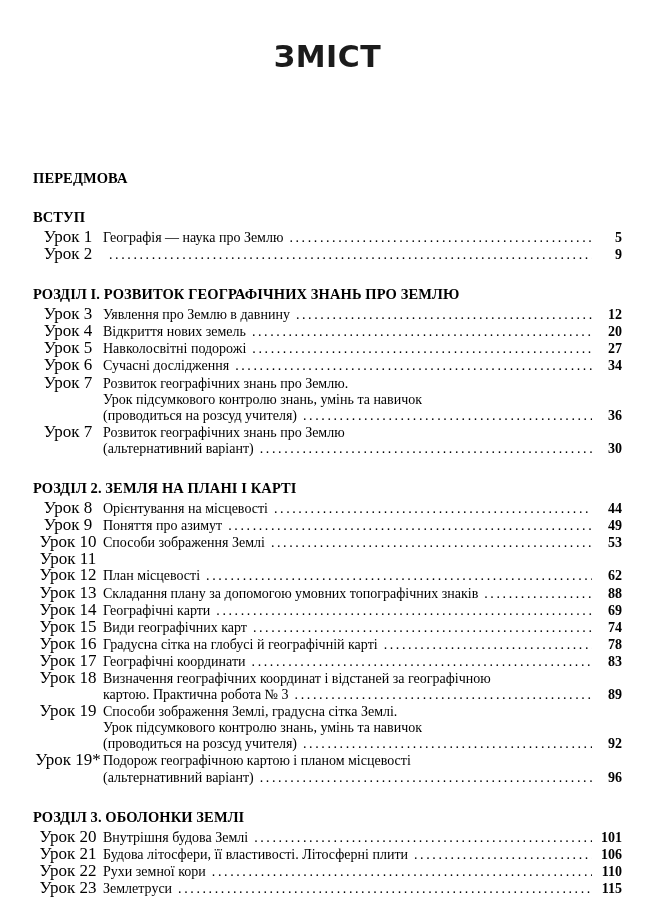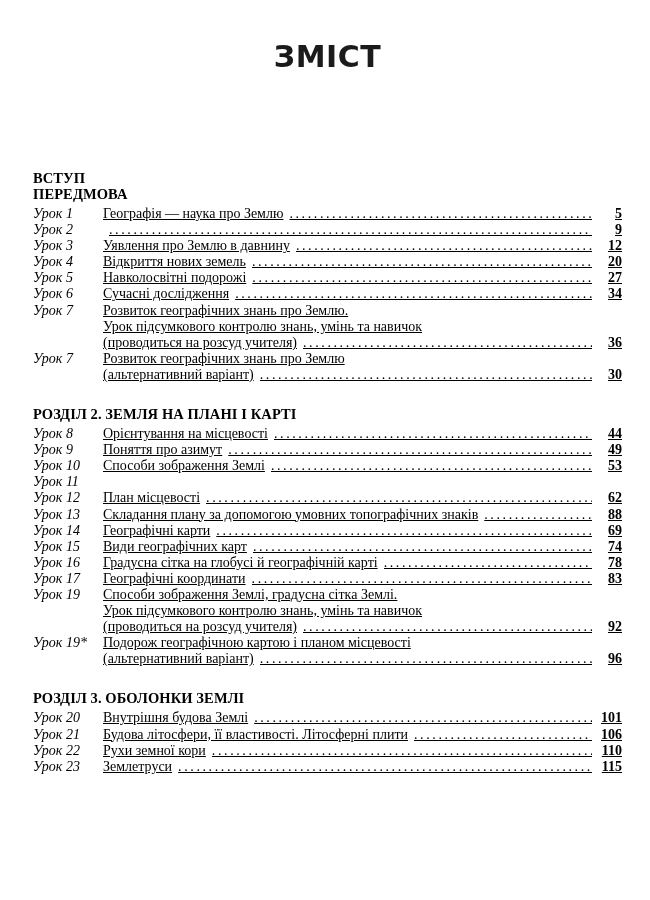--- a/index.html
+++ b/index.html
@@ -66,33 +66,32 @@
   
   .entry {
     display: flex;
     align-items: baseline;
     font-size: 14px;
     line-height: 16.1px;
   }
   .entry-label {
     flex: 0 0 70px;
     width: 70px;
-    font-style: italic;
-    font-size: 14px;
-    white-space: nowrap;
+    font-size: 17px;
+    white-space: nowrap;
+    text-align: center;
   }
   .entry-body {
     flex: 1 1 auto;
     min-width: 0;
   }
   .entry-line {
     display: flex;
     align-items: flex-end;
     width: 100%;
-    text-decoration: underline;
   }
   .entry-text {
     white-space: nowrap;
     flex: 0 0 auto;
   }
   .leader {
     flex: 1 1 auto;
     overflow: hidden;
     white-space: nowrap;
     margin: 0 4px 0 6px;
@@ -120,22 +119,22 @@
   }
 </style>
 </head>
 <body>
 
 <div class="page">
 
   <h1 class="doc-title">ЗМІСТ</h1>
 
   <div class="toc" id="toc-root">
+      <div class="section-heading first">ПЕРЕДМОВА</div>
       <div class="section-heading gap-before">ВСТУП</div>
-      <div class="section-heading first">ПЕРЕДМОВА</div>
       <div class="entries">
         <div class="entry">
           <div class="entry-label">Урок 1</div>
           <div class="entry-body">
             <div class="entry-line">
               <span class="entry-text">Географія — наука про Землю</span>
               <span class="leader"></span>
               <span class="page-num">5</span>
             </div>
           </div>
@@ -143,20 +142,21 @@
         <div class="entry">
           <div class="entry-label">Урок 2</div>
           <div class="entry-body">
             <div class="entry-line">
               <span class="leader"></span>
               <span class="page-num">9</span>
             </div>
           </div>
         </div>
       </div>
+      <div class="section-heading gap-before">РОЗДІЛ І. РОЗВИТОК ГЕОГРАФІЧНИХ ЗНАНЬ ПРО ЗЕМЛЮ</div>
       <div class="entries">
         <div class="entry">
           <div class="entry-label">Урок 3</div>
           <div class="entry-body">
             <div class="entry-line">
               <span class="entry-text">Уявлення про Землю в давнину</span>
               <span class="leader"></span>
               <span class="page-num">12</span>
             </div>
           </div>
@@ -304,20 +304,31 @@
           <div class="entry-label">Урок 17</div>
           <div class="entry-body">
             <div class="entry-line">
               <span class="entry-text">Географічні координати</span>
               <span class="leader"></span>
               <span class="page-num">83</span>
             </div>
           </div>
         </div>
         <div class="entry">
+          <div class="entry-label">Урок 18</div>
+          <div class="entry-body">
+            <div class="entry-line plain"><span class="entry-text">Визначення географічних координат і відстаней за географічною</span></div>
+            <div class="entry-line">
+              <span class="entry-text">картою. Практична робота № 3</span>
+              <span class="leader"></span>
+              <span class="page-num">89</span>
+            </div>
+          </div>
+        </div>
+        <div class="entry">
           <div class="entry-label">Урок 19</div>
           <div class="entry-body">
             <div class="entry-line plain"><span class="entry-text">Способи зображення Землі, градусна сітка Землі.</span></div>
             <div class="entry-line plain"><span class="entry-text">Урок підсумкового контролю знань, умінь та навичок</span></div>
             <div class="entry-line">
               <span class="entry-text">(проводиться на розсуд учителя)</span>
               <span class="leader"></span>
               <span class="page-num">92</span>
             </div>
           </div>

